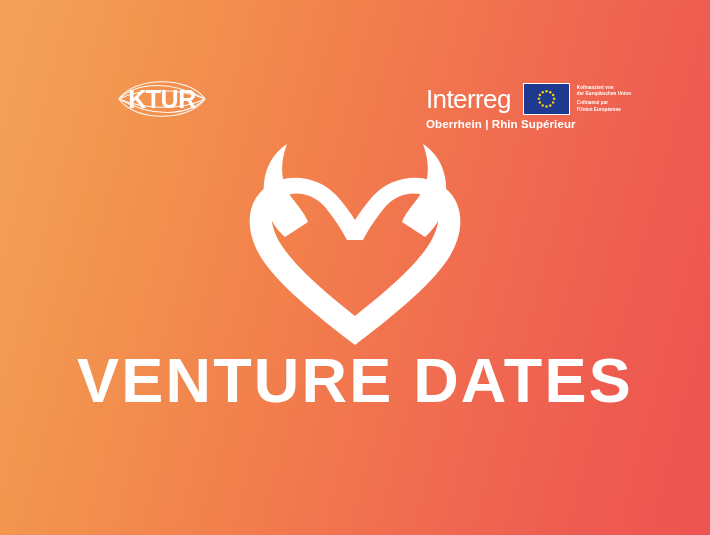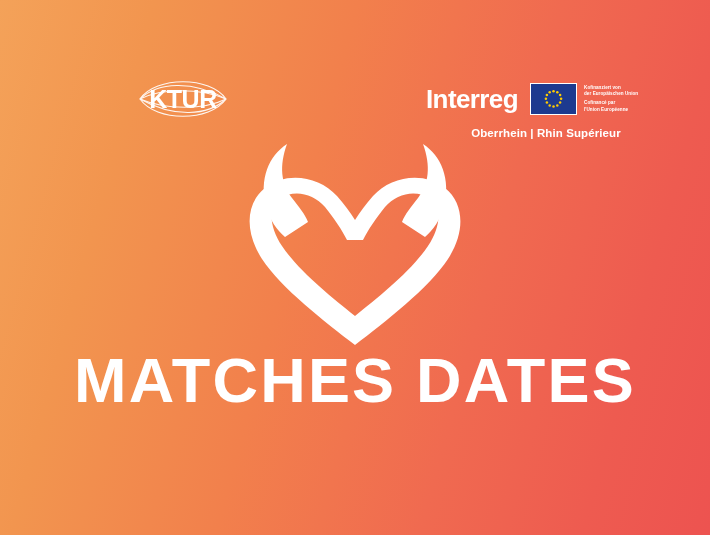--- a/index.html
+++ b/index.html
@@ -33,21 +33,21 @@
     position: absolute;
     top: 0;
     left: 0;
     width: 710px;
     height: 160px;
   }
 
   
   .ktur-logo {
     position: absolute;
-    left: 132px;
+    left: 111px;
     top: 74px;
     width: 102px;
     height: 50px;
   }
   .ktur-logo svg { display: block; }
 
   
   .interreg-block {
     position: absolute;
     left: 426px;
@@ -56,21 +56,21 @@
     height: 70px;
   }
   .interreg-top {
     display: flex;
     align-items: center;
     height: 38px;
   }
   .interreg-word {
     color: #ffffff;
     font-size: 26px;
-    font-weight: bold;
+    font-weight: normal;
     letter-spacing: -0.6px;
     line-height: 1;
     white-space: nowrap;
   }
   .eu-flag {
     margin-left: 12px;
     width: 47px;
     height: 32px;
     background: #1d3a8f;
     border: 1px solid #ffffff;
@@ -83,27 +83,25 @@
     margin-left: 7px;
     color: #ffffff;
     font-size: 4.6px;
     line-height: 1.45;
     font-weight: bold;
     white-space: nowrap;
   }
   .eu-funding-text div { letter-spacing: 0.05px; }
   .eu-gap { height: 2.2px; }
   .interreg-sub {
-    margin-top: 9px;
     color: #ffffff;
     font-size: 11.5px;
     font-weight: bold;
     letter-spacing: 0.1px;
     white-space: nowrap;
-    text-align: center;
   }
 
   
   .heart-mark {
     position: absolute;
     left: 229px;
     top: 142px;
     width: 252px;
     height: 205px;
   }
@@ -220,16 +218,16 @@
                  C 147 76, 139 88, 134 98
                  L 118 98
                  C 113 88, 105 76, 96 65
                  C 84 51, 64 47, 51 57
                  C 39 66, 40 84, 53 104
                  C 69 128, 102 155, 126 174 Z" fill-rule="evenodd"></path>
       </g>
     </svg>
   </div>
 
-  <div class="title">MATCHES DATES</div>
+  <div class="title">VENTURE DATES</div>
 
 
 </div>
 
 </body></html>

